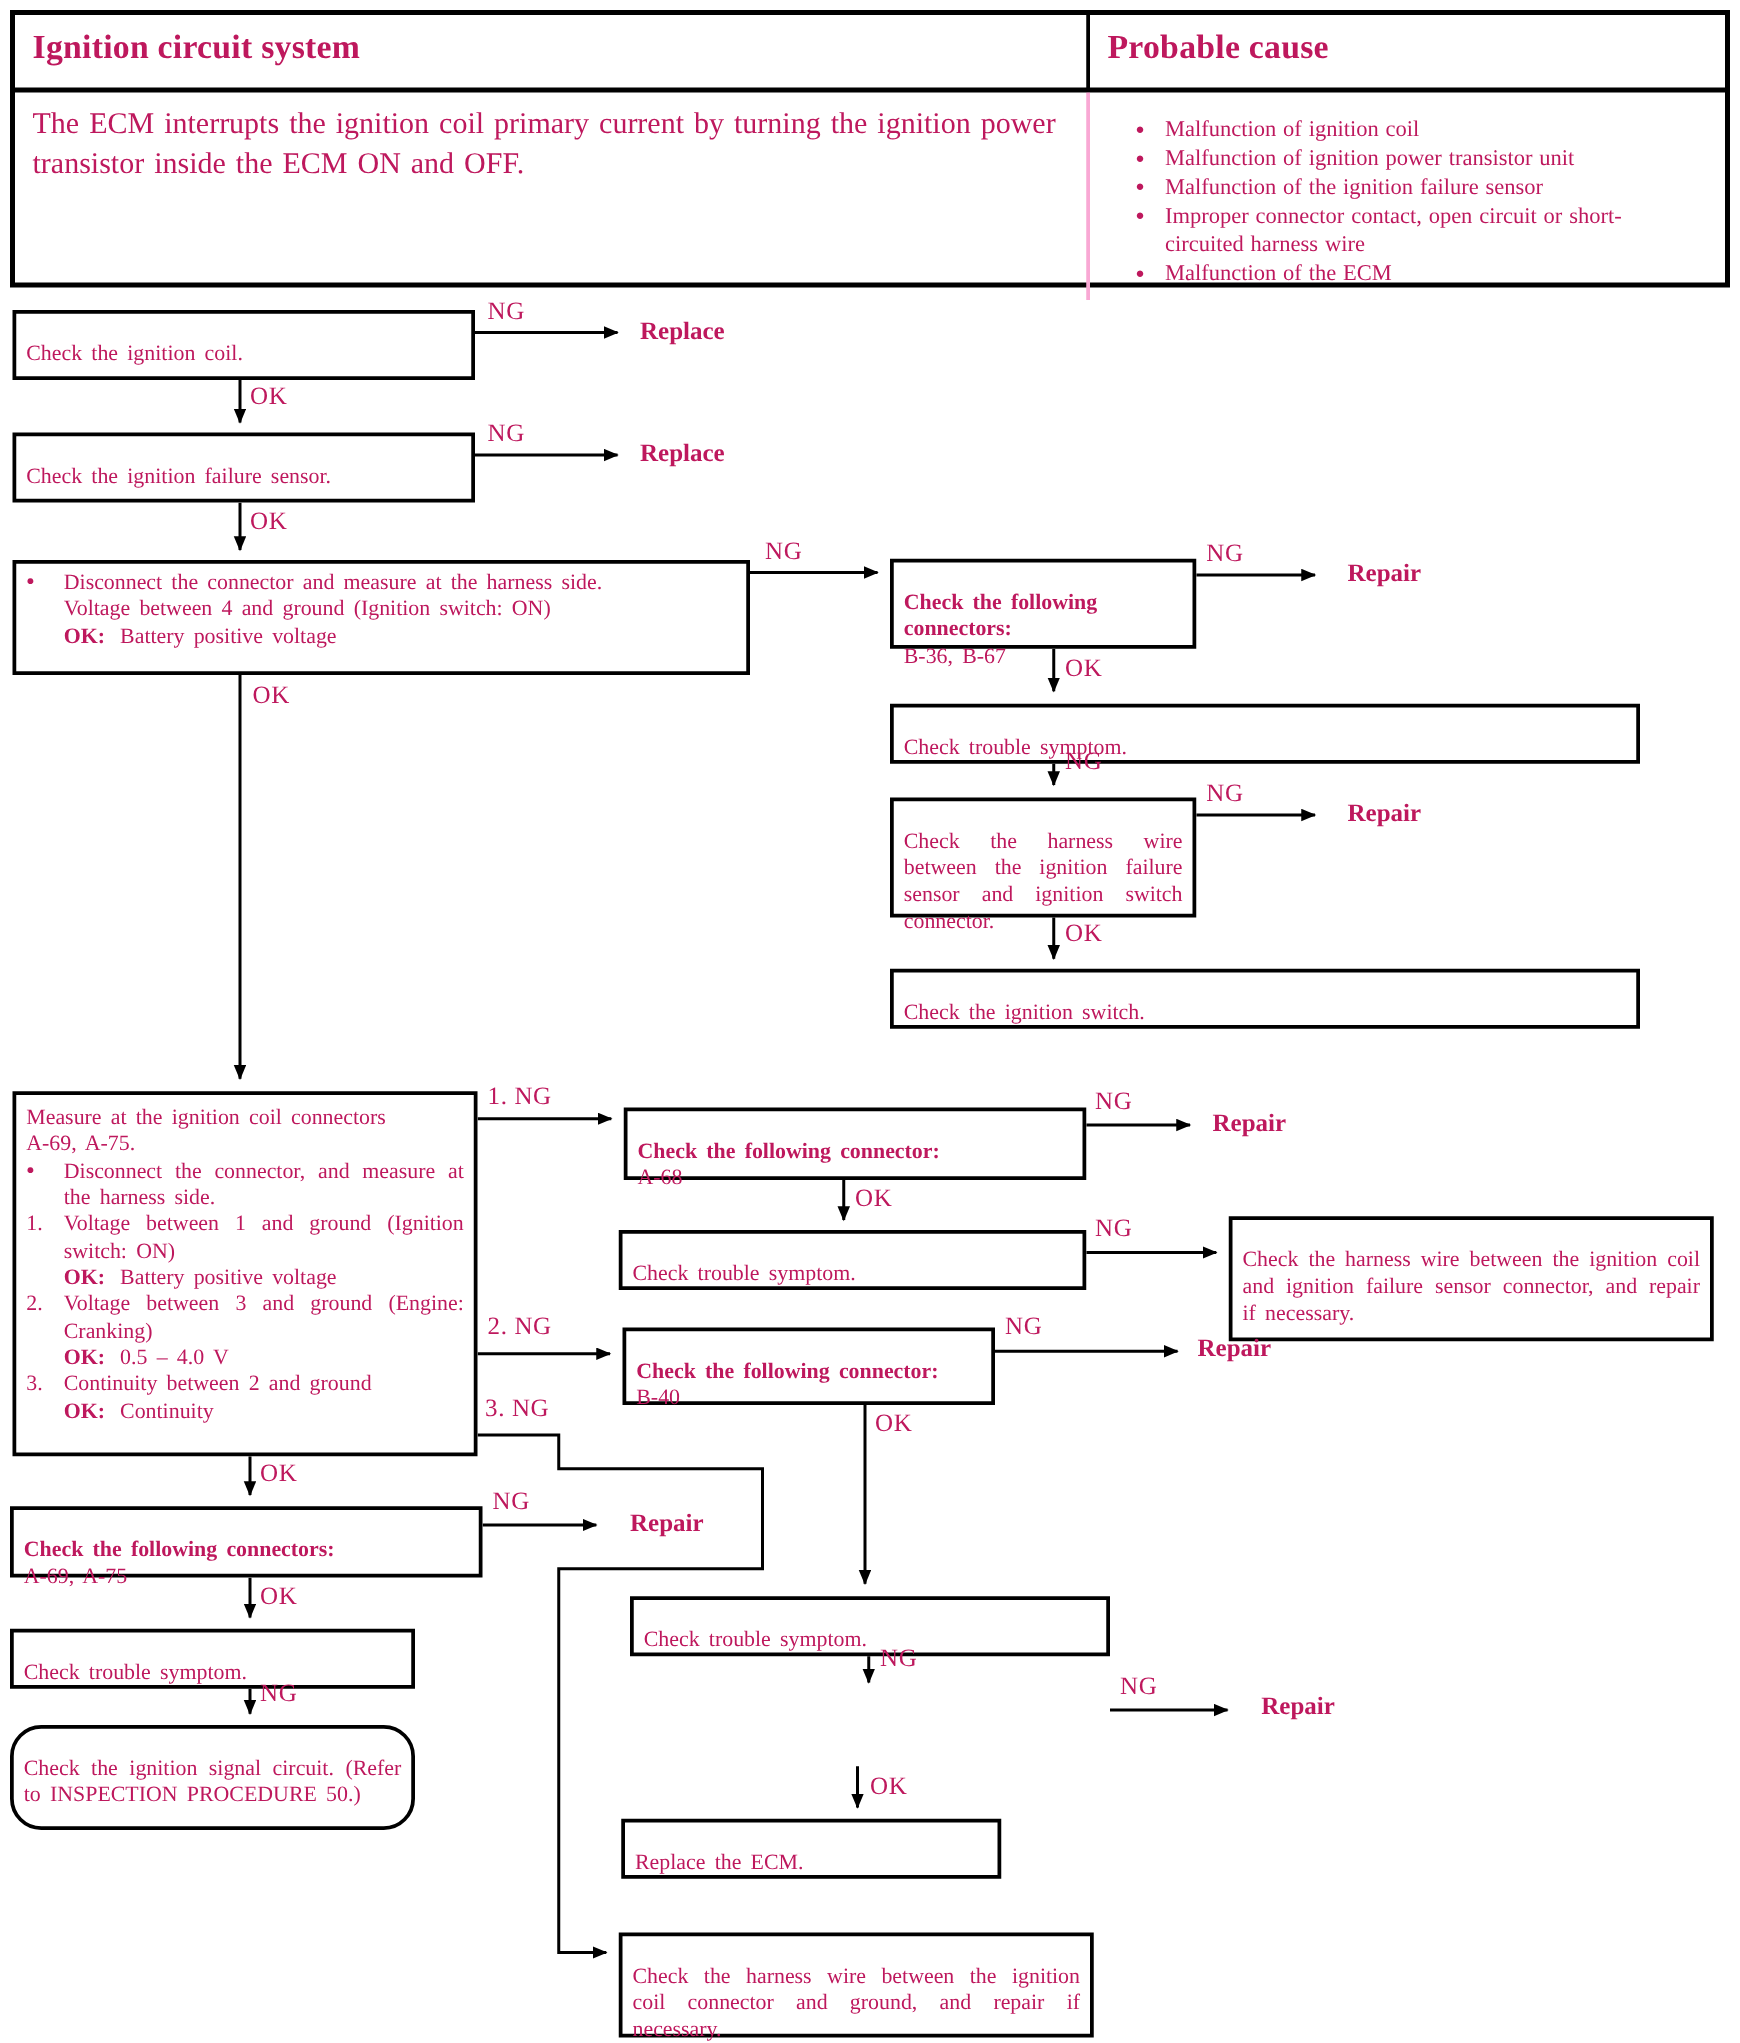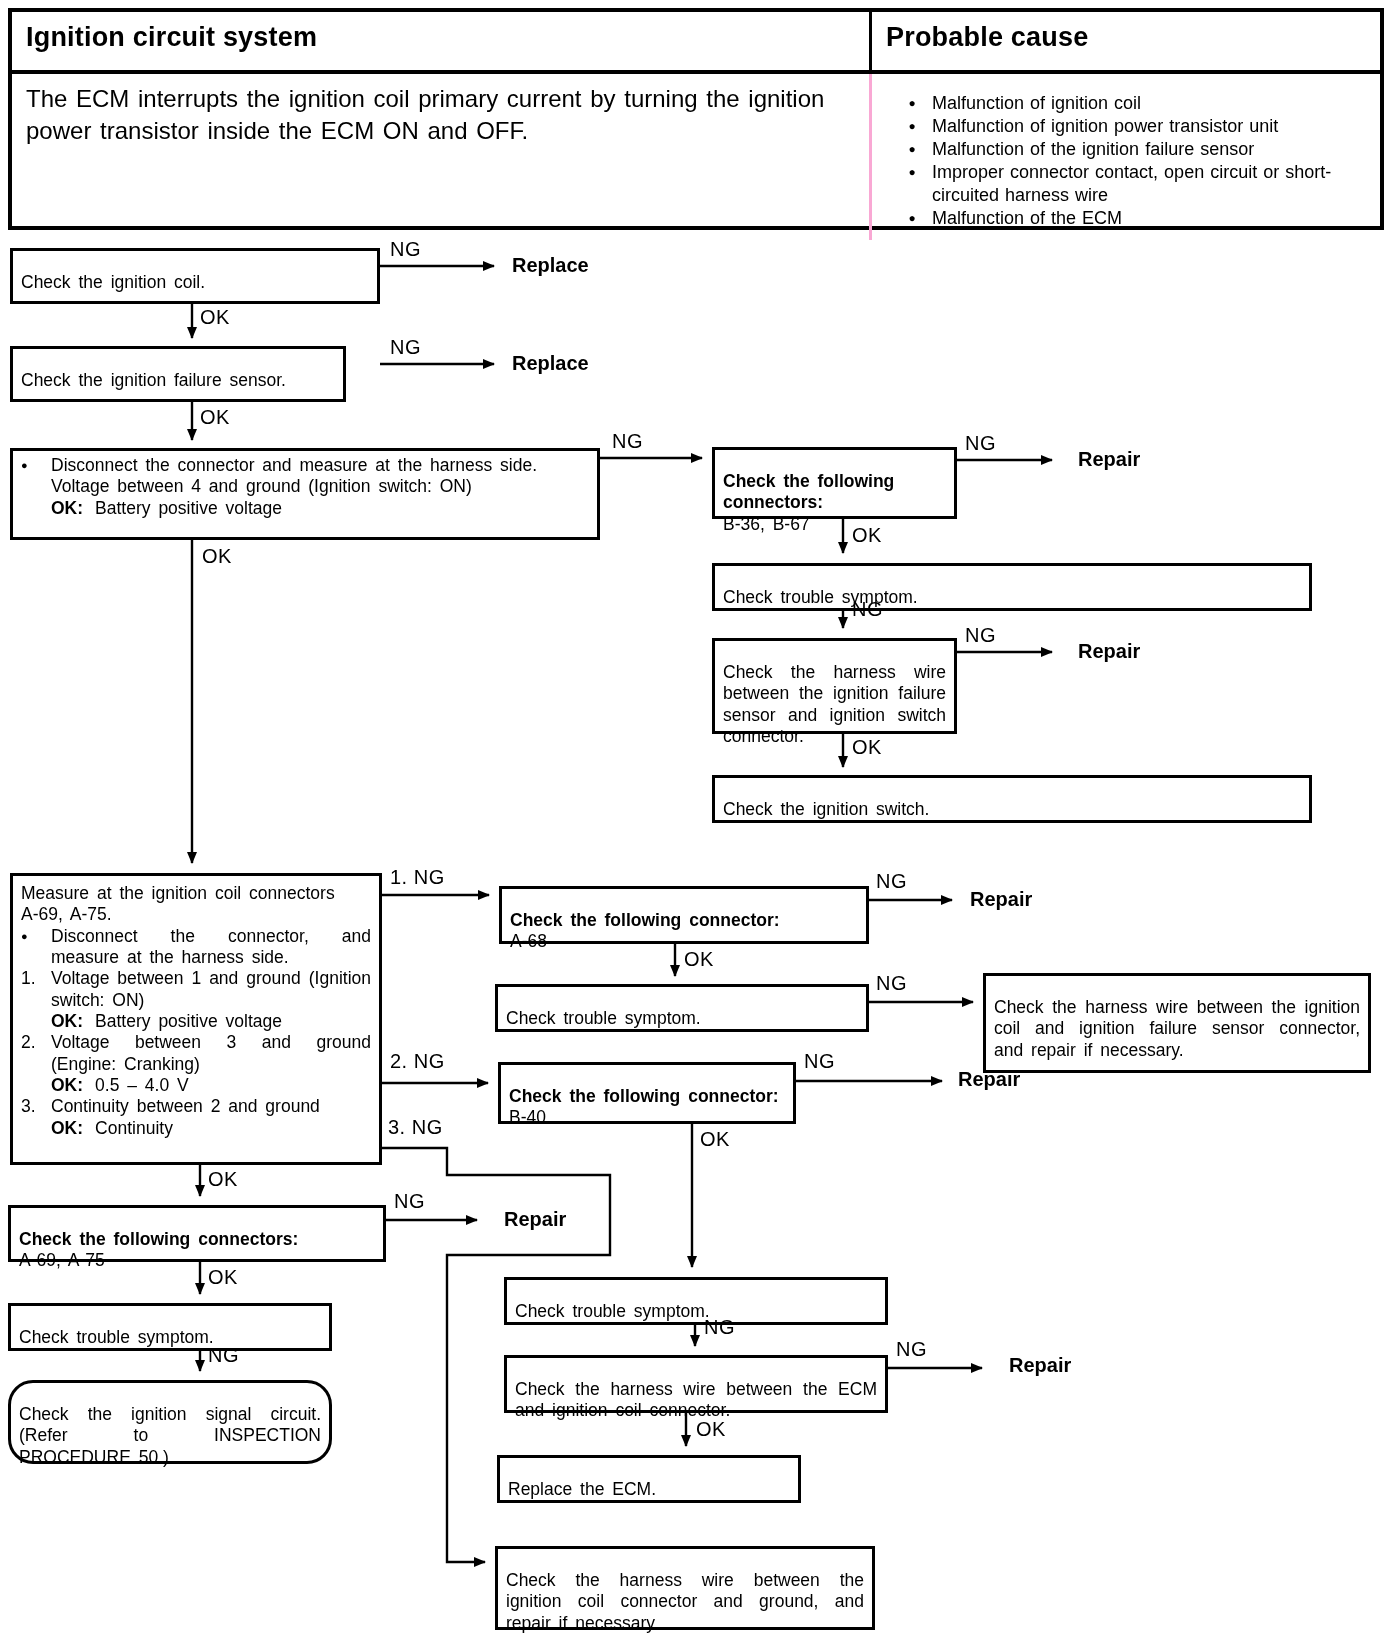--- a/index.html
+++ b/index.html
@@ -1,18 +1,18 @@
 <!DOCTYPE html>
 <html><head>
 <meta charset="utf-8">
 <style>
   html,body { margin:0; padding:0; background:#ffffff; }
   .page {
     position:relative; width:1392px; height:1634px;
-    font-family:Liberation Sans, sans-serif; color:#000000; background:#fff;
+    font-family:Liberation Serif, serif; color:#be185d; background:#fff;
     overflow:hidden;
   }
   
   .hdr { position:absolute; left:8px; top:8px; width:1376px; height:222px;
          border:4px solid #000; box-sizing:border-box;
          display:grid; grid-template-columns:860px 1fr; grid-template-rows:62px 1fr; }
   .hcell { box-sizing:border-box; padding:10px 14px; }
   .hc1 { border-right:3px solid #000; border-bottom:4px solid #000; }
   .hc2 { border-bottom:4px solid #000; }
   .hc3 { border-right:3px solid #f9a8d4; font-size:24px; line-height:1.35; padding-top:9px; word-spacing:2px; }
@@ -110,21 +110,21 @@
       <path d="M200,1262 V1294" marker-end="url(#ah)"></path>
       <path d="M200,1340 V1371" marker-end="url(#ah)"></path>
       <path d="M695,1312 V1346" marker-end="url(#ah)"></path>
       <path d="M888,1368 H982" marker-end="url(#ah)"></path>
       <path d="M686,1413 V1446" marker-end="url(#ah)"></path>
     </g>
   </svg>
 
   <div class="fbox" style="left:10px;top:248px;width:370px;height:56px;">Check  the  ignition  coil.</div>
 
-  <div class="fbox" style="left:10px;top:346px;width:336px;height:56px;">Check the ignition failure sensor.</div>
+  <div class="fbox" style="left:10px;top:346px;width:370px;height:56px;">Check the ignition failure sensor.</div>
 
   <div class="fbox" style="left:10px;top:448px;width:590px;height:92px;padding-top:4px;">
     <div class="hang">
       <span class="bmk">●</span>
       <span class="tx">Disconnect the connector and measure at the harness side.</span>
     </div>
     <div class="okline">Voltage between 4 and ground (Ignition switch: ON)</div>
     <div class="okline">
       <b>OK:</b><span>Battery positive voltage</span>
     </div>
@@ -189,21 +189,20 @@
     <div class="b1">Check the following connectors:</div>
     <div>A-69, A-75</div>
   </div>
 
   <div class="fbox" style="left:8px;top:1303px;width:324px;height:37px;">Check trouble symptom.</div>
 
   <div class="fbox just" style="left:8px;top:1380px;width:324px;height:84px;border-radius:25px;">Check the ignition signal circuit. (Refer to INSPECTION PROCEDURE 50.)</div>
 
   <div class="fbox" style="left:504px;top:1277px;width:384px;height:36px;">Check trouble symptom.</div>
 
-  <div class="fbox just" style="left:504px;top:1355px;width:384px;height:58px;">Check the harness wire between the ECM and ignition coil connector.</div>
 
   <div class="fbox" style="left:497px;top:1455px;width:304px;height:38px;">Replace the ECM.</div>
 
   <div class="fbox just" style="left:495px;top:1546px;width:380px;height:84px;">Check the harness wire between the ignition coil connector and ground, and repair if necessary.</div>
 
   <div class="lbl" style="left:390px;top:238px;">NG</div>
   <div class="action" style="left:512px;top:254px;">Replace</div>
   <div class="lbl" style="left:200px;top:306px;">OK</div>
   <div class="lbl" style="left:390px;top:336px;">NG</div>
   <div class="action" style="left:512px;top:352px;">Replace</div>

